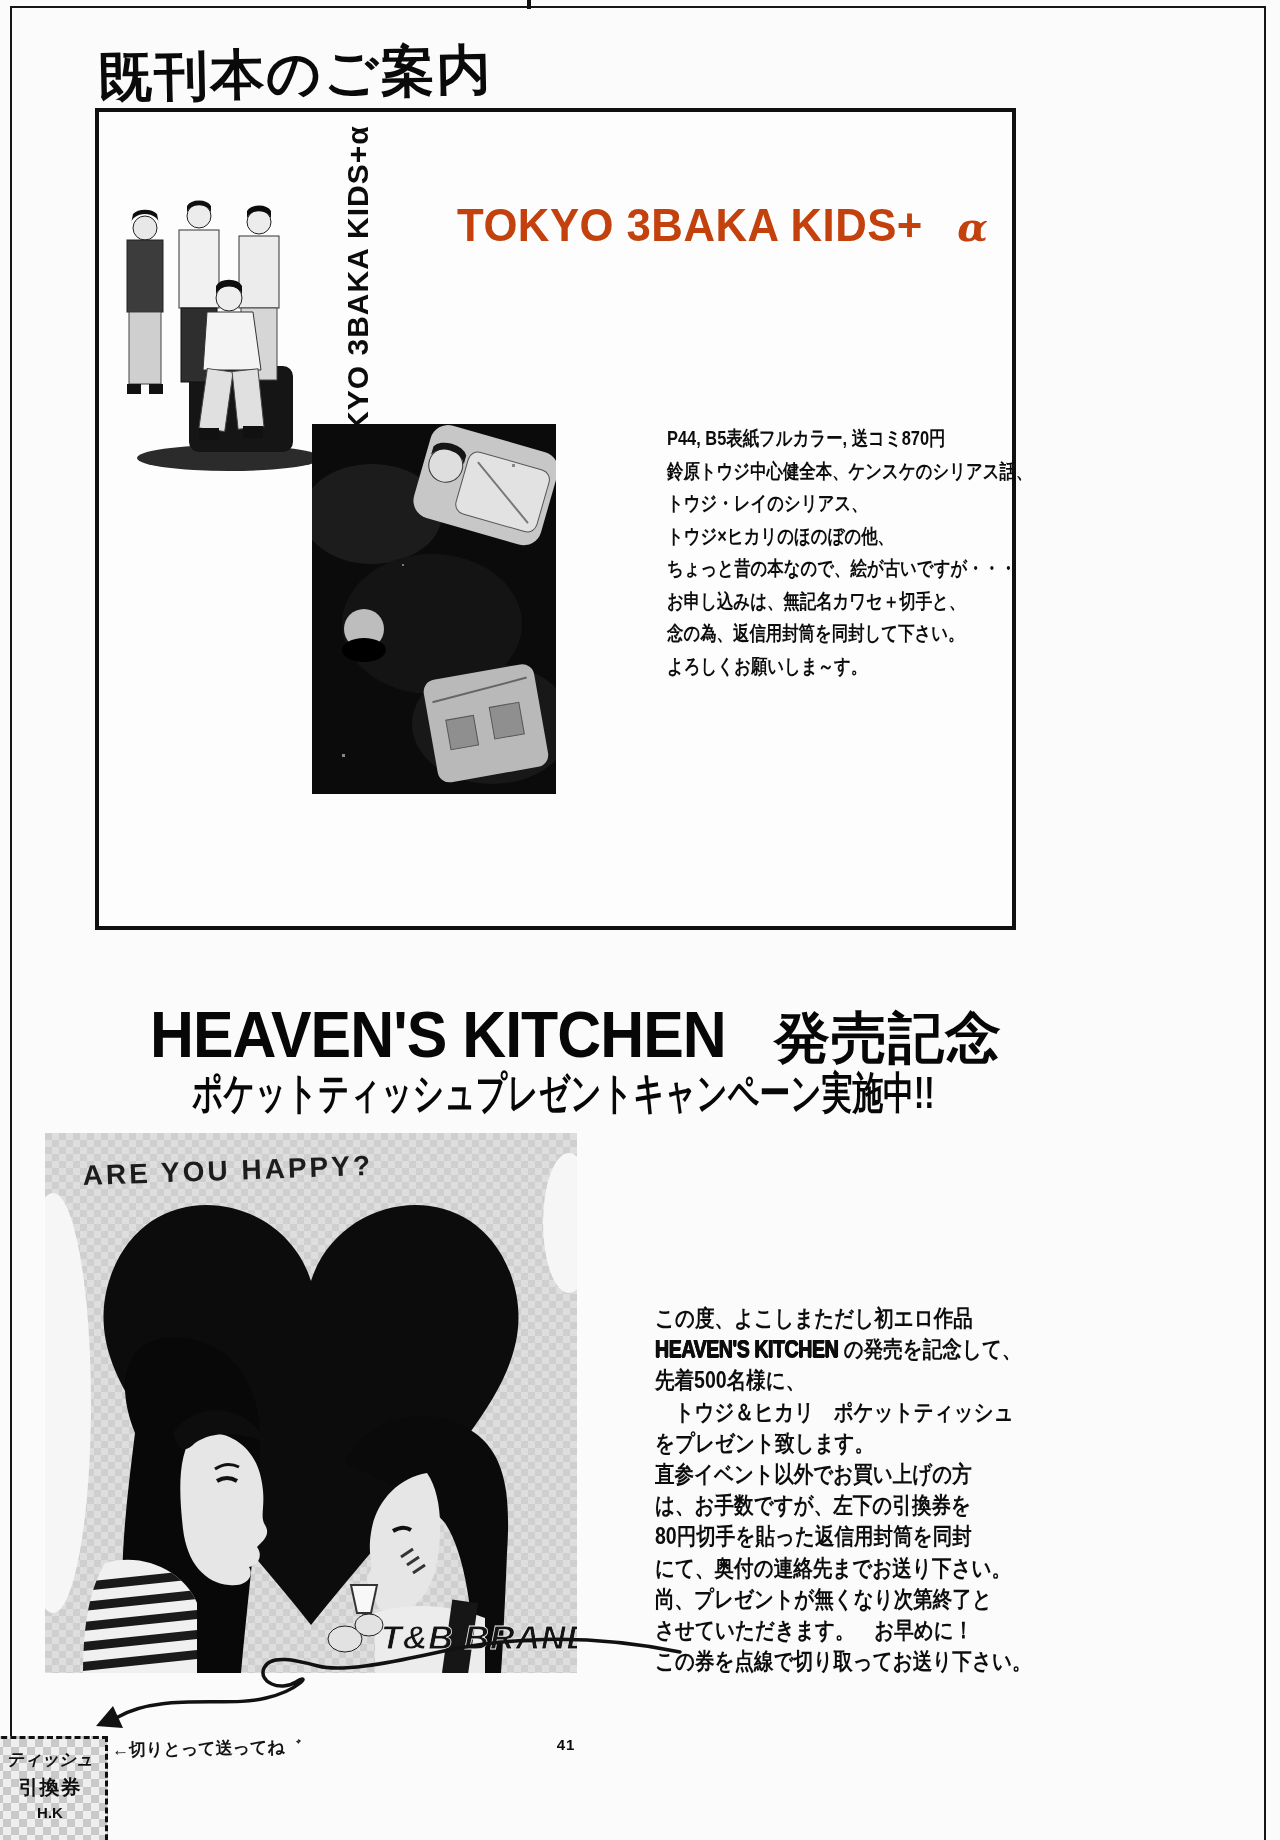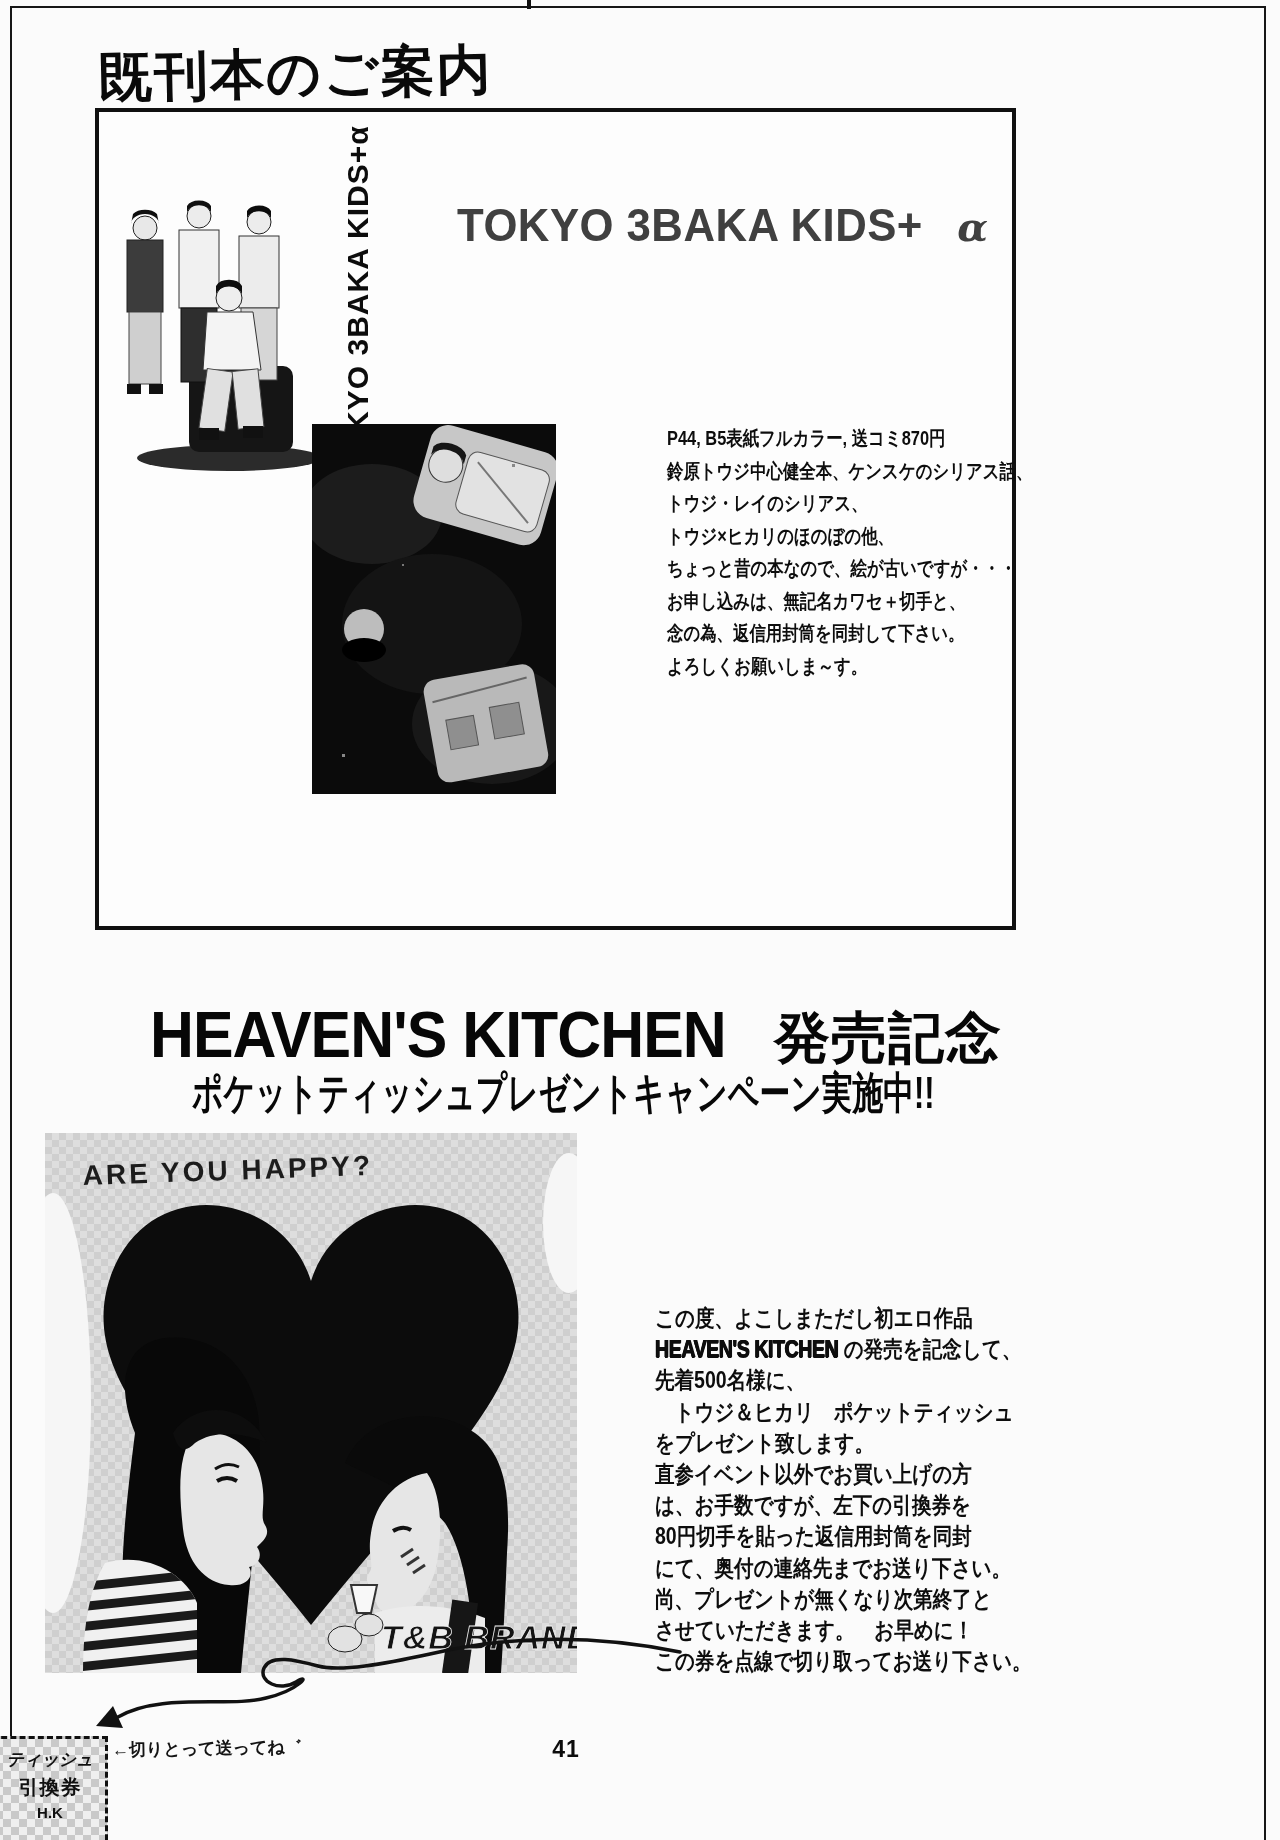--- a/index.html
+++ b/index.html
@@ -25,21 +25,21 @@
     border:4px solid #101010;box-sizing:border-box;background:#fdfdfd;
   }
   .group-illo{position:absolute;left:12px;top:58px;}
   .vertical-title{
     position:absolute;left:242px;top:364px;width:332px;
     transform:rotate(-90deg);transform-origin:top left;
     font-size:30px;font-weight:800;letter-spacing:1px;white-space:nowrap;color:#0c0c0c;
   }
   .big-title{
     position:absolute;left:358px;top:86px;white-space:nowrap;
-    display:flex;align-items:baseline;color:#404040;
+    display:flex;align-items:baseline;color:#c2410c;
   }
   .big-title .main{font-size:46px;font-weight:800;letter-spacing:.5px;transform:scaleX(.95);transform-origin:left;}
   .big-title .alpha{font-size:40px;font-style:italic;font-family:"DejaVu Serif",serif;font-weight:700;margin-left:10px;}
   .cover-illo{position:absolute;left:213px;top:312px;}
   .book-desc{
     position:absolute;left:568px;top:310px;width:430px;
     font-size:20px;line-height:32.5px;font-weight:700;color:#0d0d0d;
     transform:scaleX(.82);transform-origin:left top;white-space:nowrap;
   }
   .book-desc p{margin:0;}
@@ -69,21 +69,21 @@
   }
 
   .arrow-overlay{position:absolute;left:0;top:1580px;pointer-events:none;}
 
   .footer-note{
     position:absolute;left:112px;top:1737px;font-size:17px;font-weight:600;
     transform:rotate(-1deg);white-space:nowrap;color:#141414;
   }
   .page-number{
     position:absolute;left:536px;top:1736px;width:60px;text-align:center;
-    font-size:23px;font-weight:700;letter-spacing:1px;color:#0c0c0c;
+    font-size:15px;font-weight:700;letter-spacing:1px;color:#0c0c0c;
   }
   .coupon{
     position:absolute;left:-8px;top:1736px;width:116px;height:122px;
     border:3px dashed #101010;box-sizing:border-box;
     background:repeating-conic-gradient(#c9c9c9 0% 25%, #efefef 25% 50%) 0 0 / 16px 16px;
     text-align:center;padding-top:8px;color:#101010;
   }
   .coupon .l1{font-size:17px;font-weight:900;font-style:italic;line-height:26px;}
   .coupon .l2{font-size:20px;font-weight:900;line-height:28px;letter-spacing:1px;}
   .coupon .l3{font-size:15px;font-weight:900;line-height:24px;}

